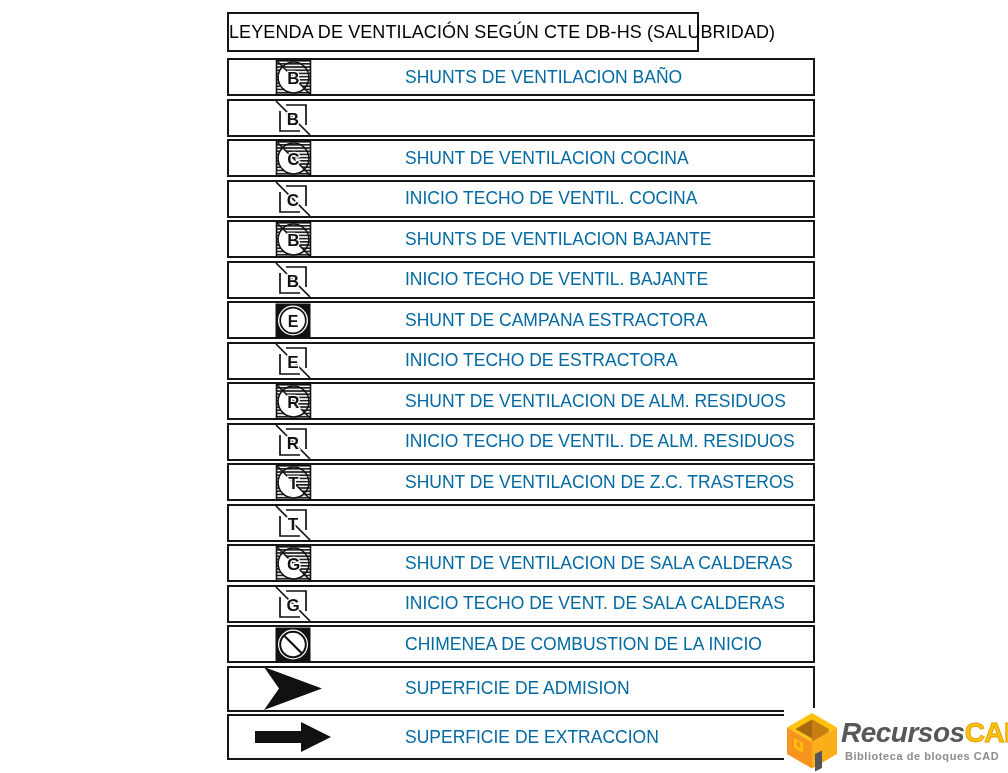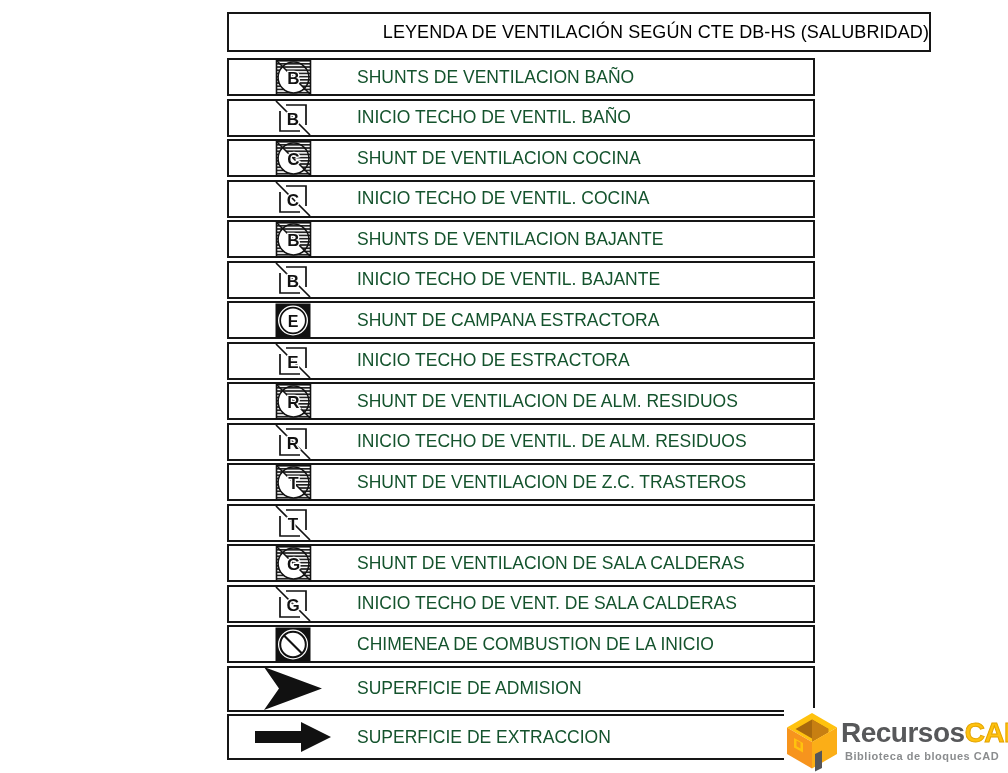--- a/index.html
+++ b/index.html
@@ -2,43 +2,43 @@
 <html><head>
 <meta charset="utf-8">
 <style>
   html,body{margin:0;padding:0;}
   body{
     width:1008px;height:773px;background:#ffffff;position:relative;overflow:hidden;
     font-family:"Liberation Sans","DejaVu Sans",sans-serif;
   }
   .canvas{position:absolute;inset:0;}
   .header-box{
-    position:absolute;left:227px;top:12px;width:704px;height:40px;
+    position:absolute;left:227px;top:12px;width:472px;height:40px;
     border:2px solid #161616;box-sizing:border-box;background:#fff;
-    display:flex;align-items:center;justify-content:flex-end;
+    display:flex;align-items:center;justify-content:flex-start;
   }
   .header-box .title{font-size:18px;color:#000;white-space:nowrap;letter-spacing:.1px;}
   .rows{position:absolute;left:227px;top:58px;width:588px;}
   .row{
     box-sizing:border-box;border:2px solid #161616;height:38px;margin-bottom:2.5px;
     display:flex;align-items:center;background:#fff;
   }
   .row.tall{height:46px;}
   .sym{width:128px;display:flex;justify-content:center;align-items:center;flex:none;}
   .sym svg{display:block;}
-  .lab{flex:1;font-size:17.5px;color:#14532d;white-space:nowrap;}
+  .lab{flex:1;font-size:17.5px;color:#0369a1;white-space:nowrap;margin-left:48px;}
   
   .logo{
     position:absolute;left:784px;top:708px;width:224px;height:65px;background:#fff;
     display:flex;align-items:center;
   }
   .logo-icon{width:56px;height:62px;flex:none;}
   .logo-text{margin-left:1px;}
   .brand{font-size:28px;font-weight:800;line-height:1;letter-spacing:-.5px;white-space:nowrap;}
-  .brand-main{color:#57585a;}
+  .brand-main{color:#57585a;font-style:italic;}
   .brand-accent{color:#ffc20e;-webkit-text-stroke:1px #e3a400;}
   .tagline{font-size:11px;color:#8a8c8e;font-weight:700;letter-spacing:.55px;margin:3px 0 0 4px;white-space:nowrap;}
   .hidden-defs{position:absolute;width:0;height:0;}
 </style>
 </head>
 <body>
 
 <svg class="hidden-defs" aria-hidden="true">
   <defs>
     <pattern id="hatchp" patternUnits="userSpaceOnUse" width="4" height="3.2">
@@ -68,21 +68,20 @@
         <div class="lab">SHUNTS DE VENTILACION BAÑO</div>
       </div>
       <div class="row">
         <div class="sym">
           <svg width="40" height="40" viewBox="0 0 40 40">
     <path d="M13 7 H33 V27 M7 13 V33 H27" fill="none" stroke="#111" stroke-width="1.7"></path>
     <line x1="3" y1="3" x2="37" y2="37" stroke="#111" stroke-width="1.7"></line>
     <text x="20" y="26.5" text-anchor="middle" font-family="Liberation Sans, DejaVu Sans, sans-serif" font-size="17" font-weight="bold" fill="#111" stroke="#fff" stroke-width="2.6" paint-order="stroke">B</text>
           </svg>
         </div>
-        <div class="lab">INICIO TECHO DE VENTIL. BAÑO</div>
       </div>
       <div class="row">
         <div class="sym">
           <svg width="37" height="37" viewBox="0 0 37 37">
     <rect x="1.5" y="1.5" width="34" height="34" fill="url(#hatchp)" stroke="#111" stroke-width="1.6"></rect>
     <path d="M 7.6 7.6 A 15.4 15.4 0 0 0 29.4 29.4 Z" fill="#fff"></path>
     <circle cx="18.5" cy="18.5" r="15.4" fill="none" stroke="#111" stroke-width="1.5"></circle>
     <line x1="1.5" y1="1.5" x2="35.5" y2="35.5" stroke="#111" stroke-width="1.6"></line>
     <text x="18.5" y="24.5" text-anchor="middle" font-family="Liberation Sans, DejaVu Sans, sans-serif" font-size="17" font-weight="bold" fill="#111" stroke="#fff" stroke-width="2.6" paint-order="stroke">C</text>
           </svg>

